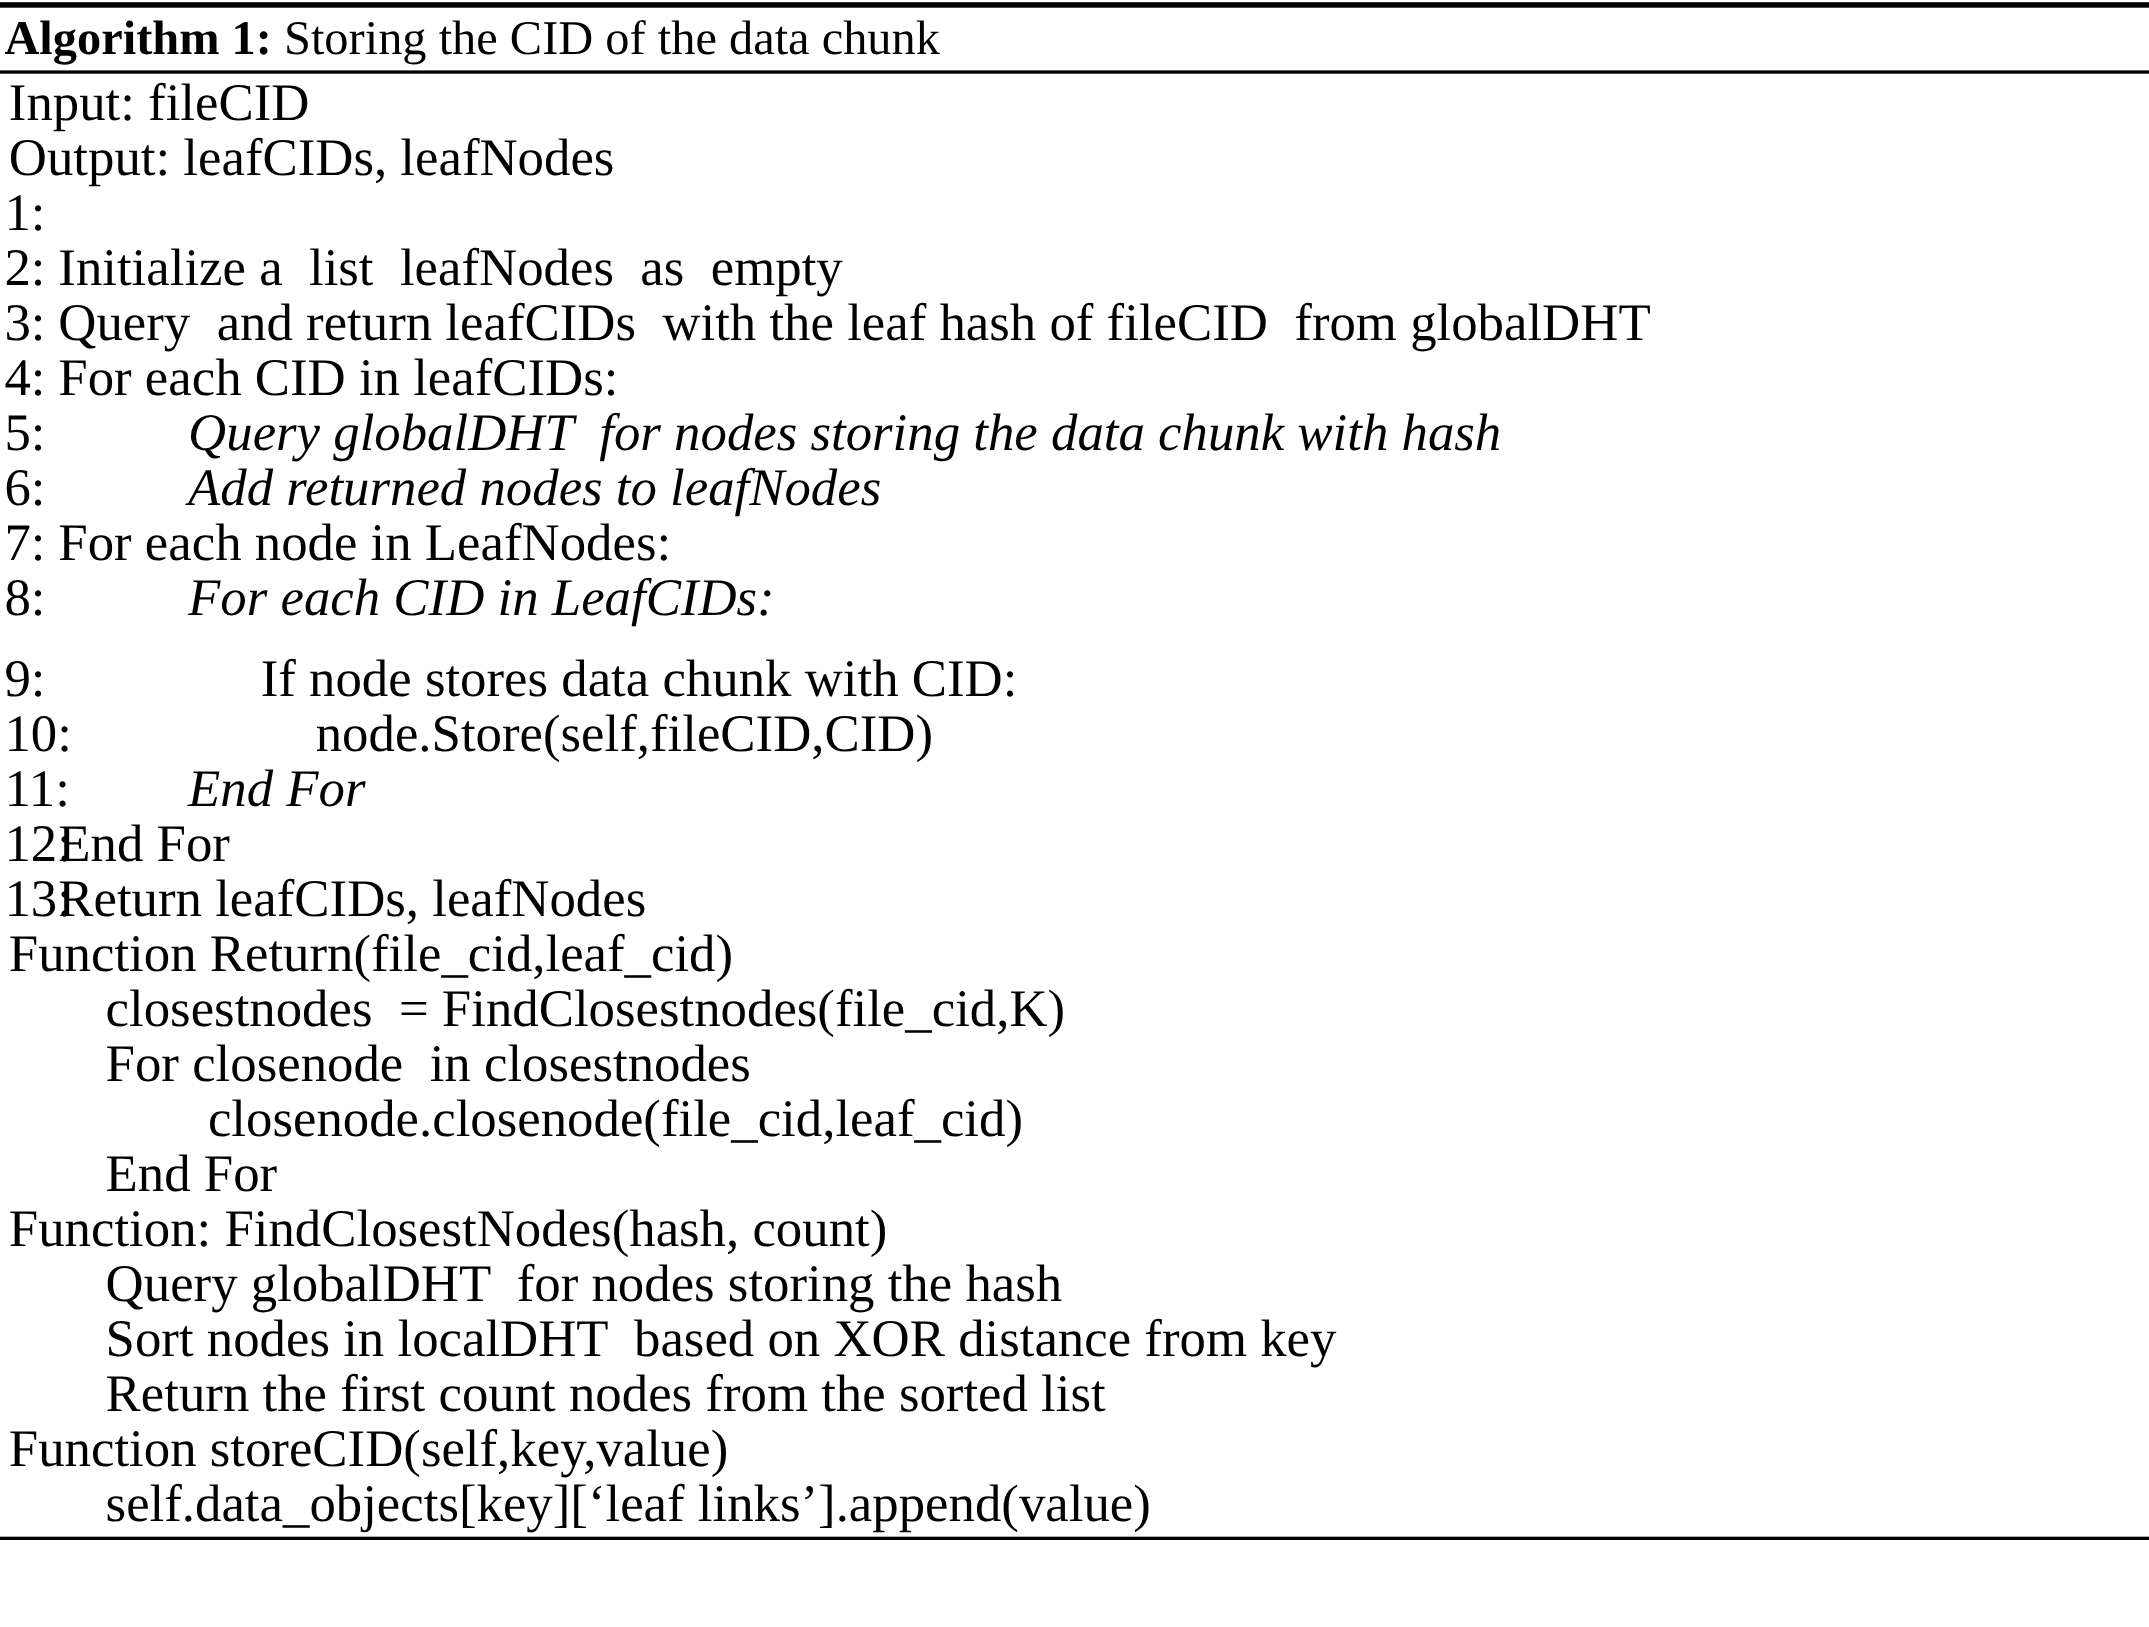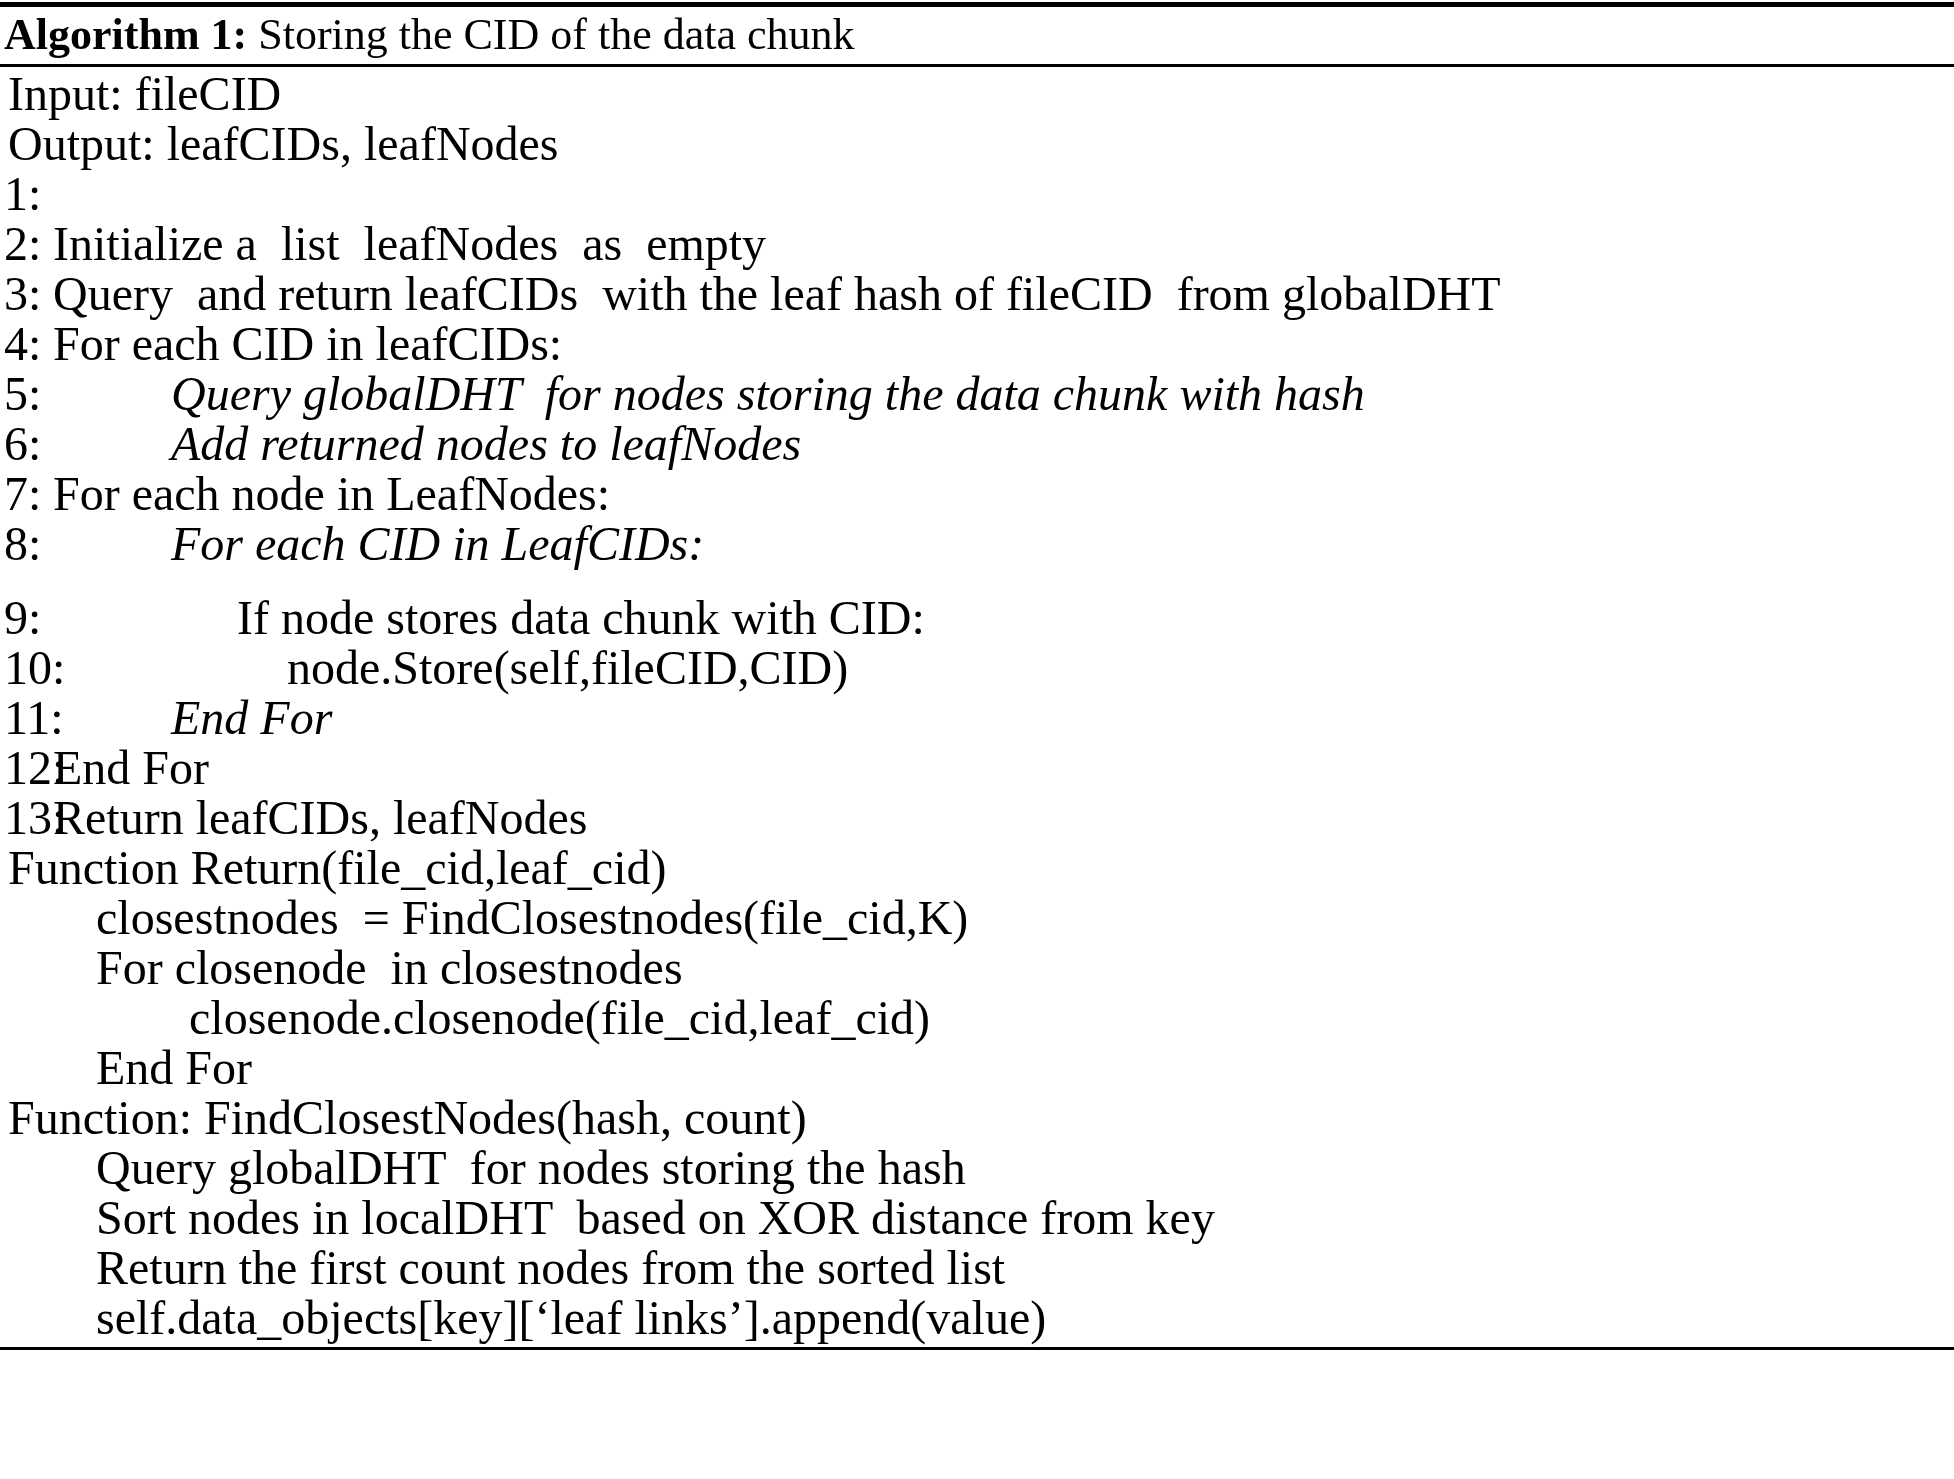--- a/index.html
+++ b/index.html
@@ -118,18 +118,19 @@
       <div class="algo-line"><span class="line-label">13:</span><span class="line-text ind-0">Return leafCIDs, leafNodes</span></div>
       <div class="algo-line nolabel"><span class="line-label"></span><span class="line-text fn-0">Function Return(file_cid,leaf_cid)</span></div>
       <div class="algo-line nolabel"><span class="line-label"></span><span class="line-text fn-1">closestnodes  = FindClosestnodes(file_cid,K)</span></div>
       <div class="algo-line nolabel"><span class="line-label"></span><span class="line-text fn-1">For closenode  in closestnodes</span></div>
       <div class="algo-line nolabel"><span class="line-label"></span><span class="line-text fn-2">closenode.closenode(file_cid,leaf_cid)</span></div>
       <div class="algo-line nolabel"><span class="line-label"></span><span class="line-text fn-1">End For</span></div>
       <div class="algo-line nolabel"><span class="line-label"></span><span class="line-text fn-0">Function: FindClosestNodes(hash, count)</span></div>
       <div class="algo-line nolabel"><span class="line-label"></span><span class="line-text fn-1">Query globalDHT  for nodes storing the hash</span></div>
       <div class="algo-line nolabel"><span class="line-label"></span><span class="line-text fn-1">Sort nodes in localDHT  based on XOR distance from key</span></div>
       <div class="algo-line nolabel"><span class="line-label"></span><span class="line-text fn-1">Return the first count nodes from the sorted list</span></div>
+      <div class="algo-line nolabel"><span class="line-label"></span><span class="line-text fn-0">Function storeCID(self,key,value)</span></div>
       <div class="algo-line nolabel"><span class="line-label"></span><span class="line-text fn-1">self.data_objects[key][‘leaf links’].append(value)</span></div>
     </div>
 
   <div class="rule-bottom"></div>
 
 </div>
 
 </body></html>

